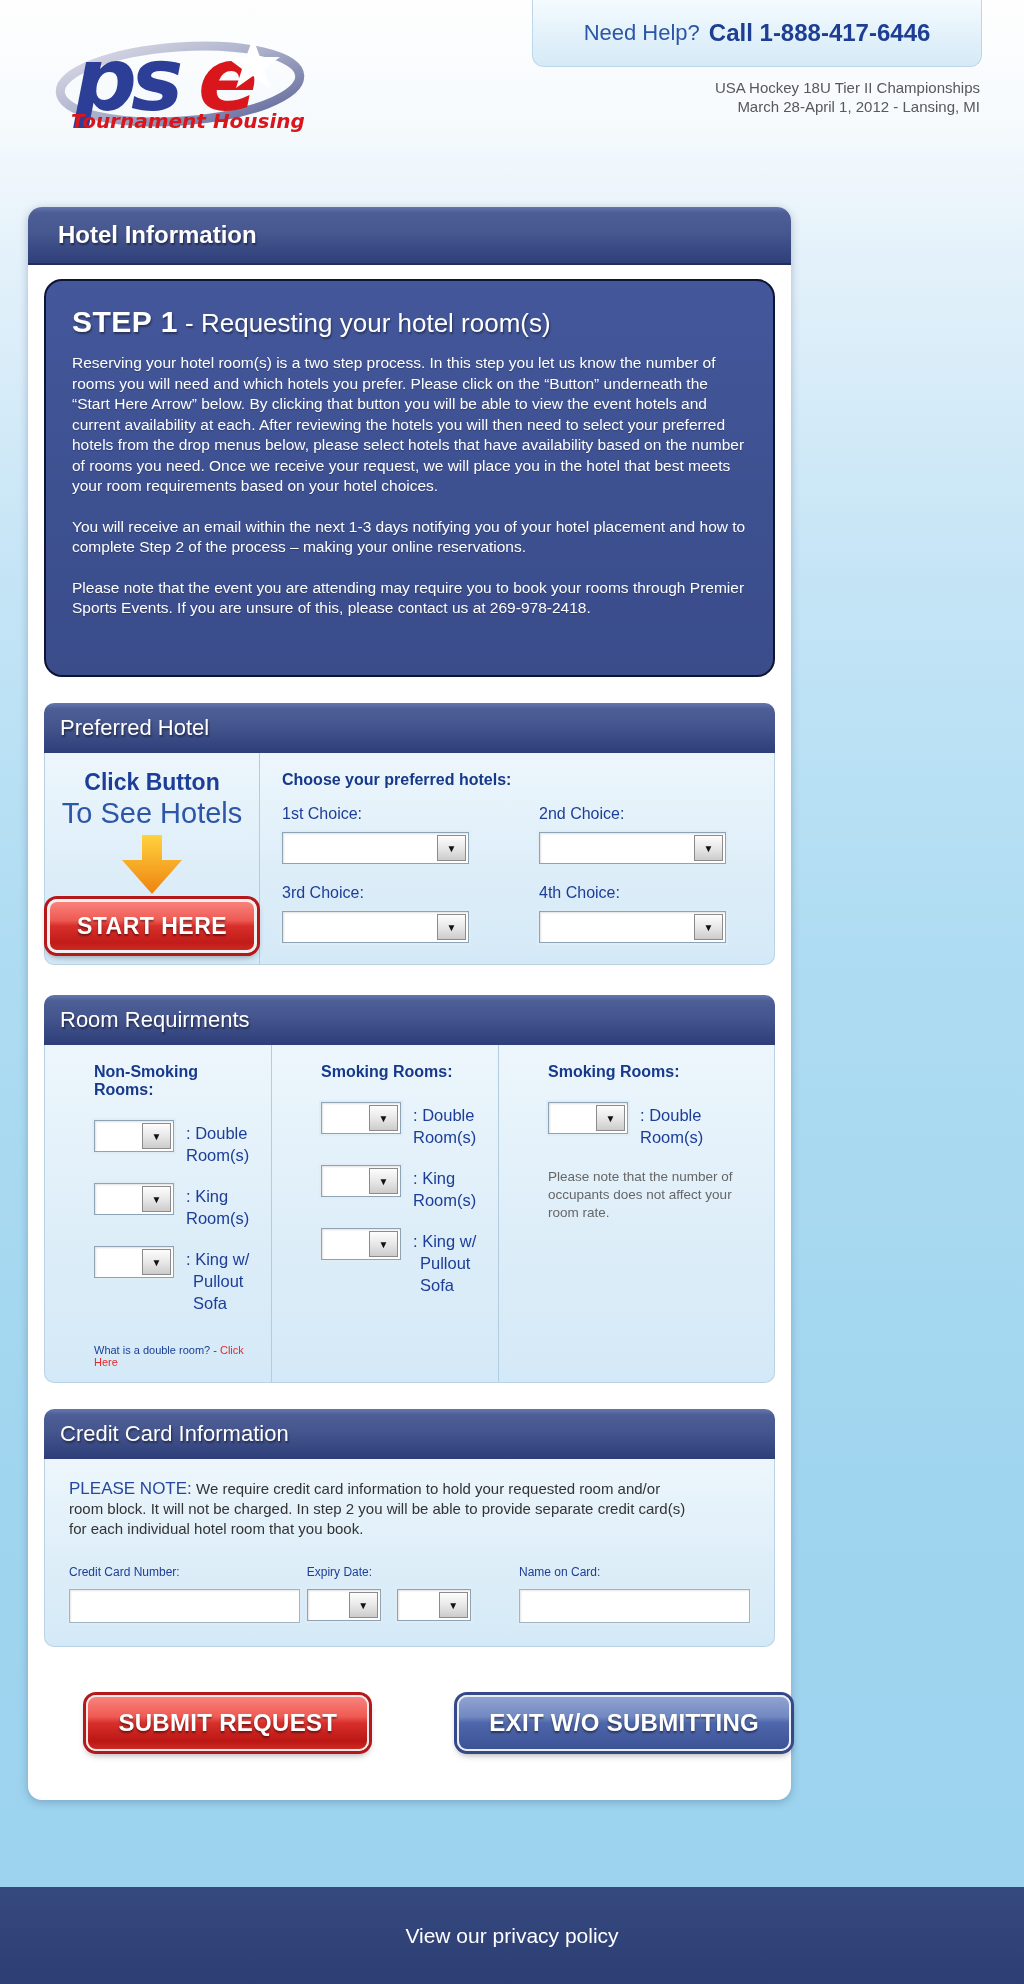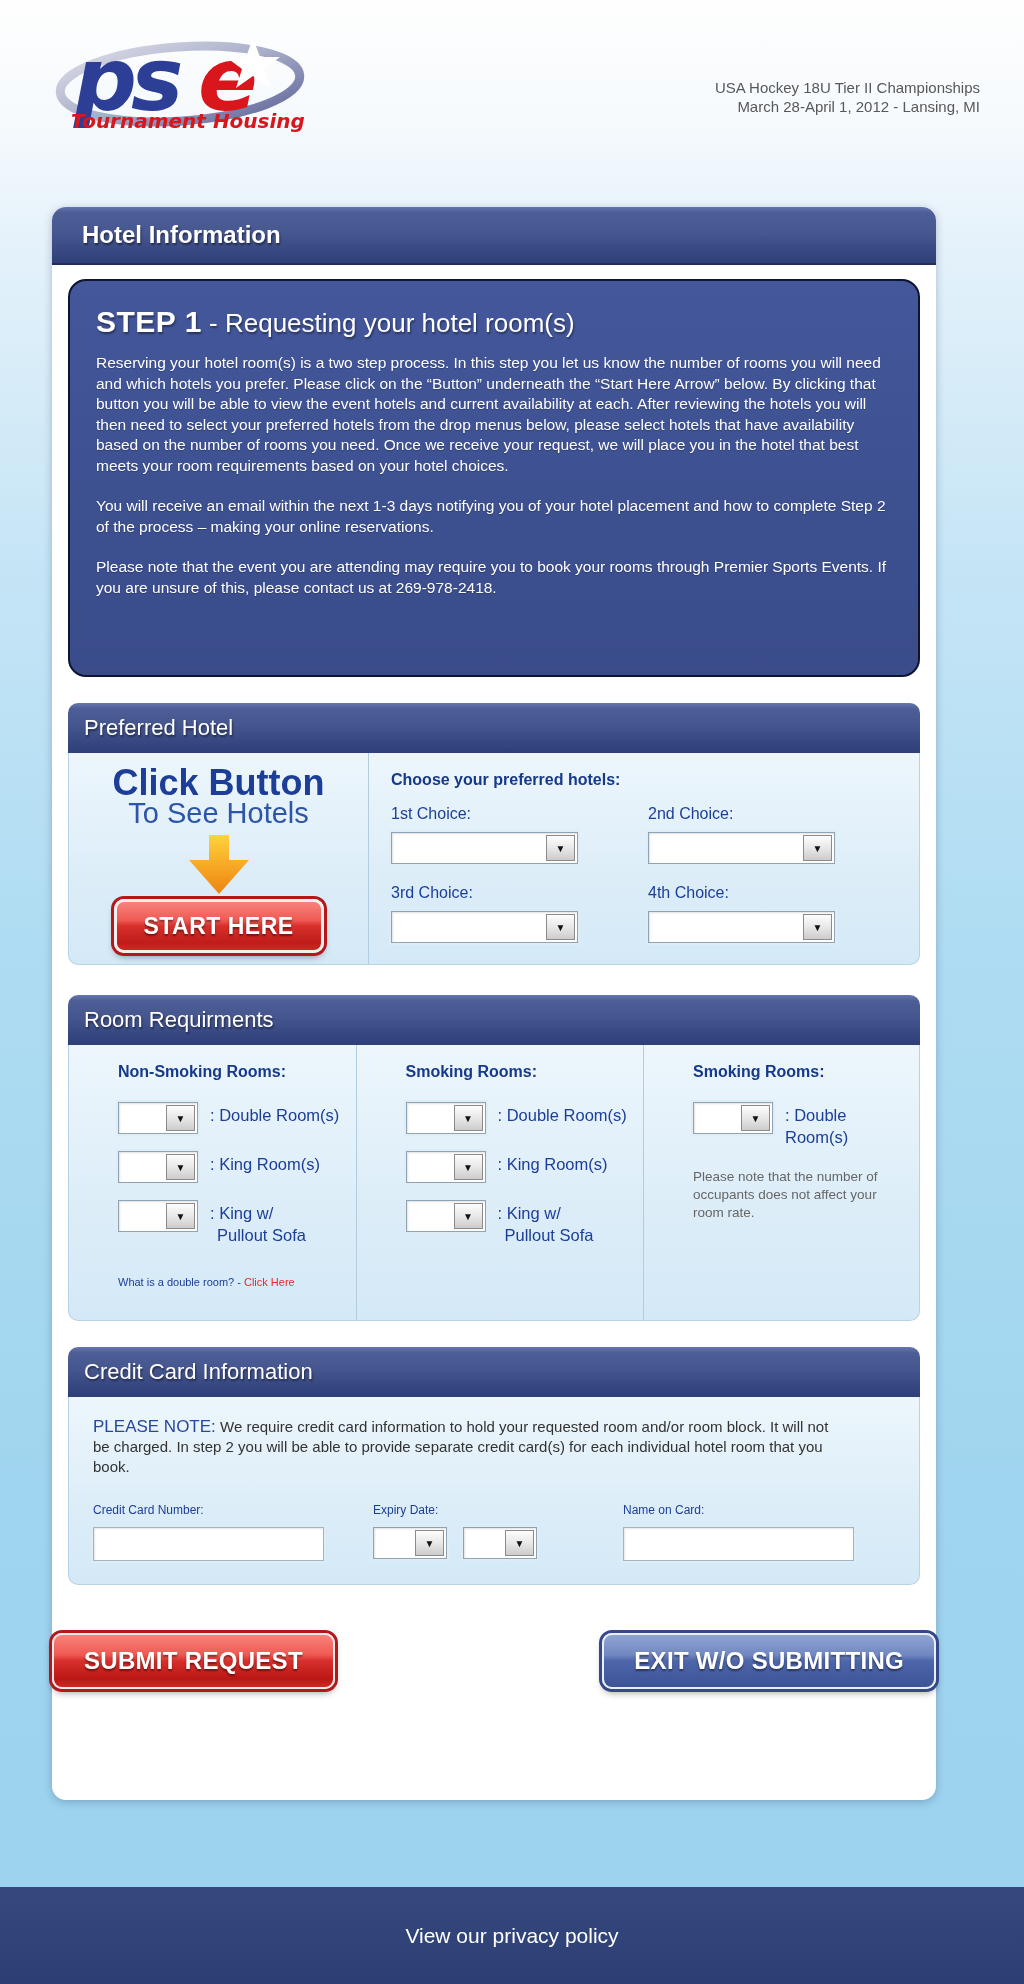--- a/index.html
+++ b/index.html
@@ -11,21 +11,21 @@
   .logo{position:absolute; left:50px; top:24px; width:260px; height:112px;}
   .help-box{position:absolute; left:532px; top:0; width:448px; height:66px;
             background:linear-gradient(180deg,#f5fbfe 0%,#e2f1fa 55%,#d5eaf7 100%);
             border:1px solid #bdd7e9; border-top:none; border-radius:0 0 12px 12px;
             display:flex; align-items:center; justify-content:center;}
   .help-prefix{color:#2b56a7; font-size:22px; margin-right:9px;}
   .help-phone{color:#1d3e92; font-size:24px; font-weight:bold;}
   .event-info{position:absolute; right:44px; top:78px; text-align:right; color:#57585a; font-size:15px; line-height:19px;}
 
   
-  .card{position:absolute; left:52px; top:207px; width:884px; height:1593px; background:#ffffff;
+  .card{position:absolute; left:28px; top:207px; width:763px; height:1593px; background:#ffffff;
         border-radius:14px; box-shadow:0 2px 8px rgba(40,60,100,0.30);}
   .card-bar{height:58px; border-radius:14px 14px 0 0; display:flex; align-items:center; padding-left:30px;
             background:linear-gradient(180deg,#6576ae 0%,#4d5d95 10%,#475790 45%,#2e3f79 100%);
             border-bottom:2px solid #232d58; box-sizing:border-box;
             color:#fff; font-size:24px; font-weight:bold; text-shadow:1px 2px 2px rgba(0,0,0,0.45);}
 
   
   .step-box{margin:14px 16px 0 16px; min-height:398px; box-sizing:border-box;
             background:linear-gradient(180deg,#44579b 0%,#3d5090 55%,#3a4c8a 100%);
             border:2px solid #0d1434; border-radius:18px; padding:24px 26px; color:#fff;}
@@ -37,21 +37,21 @@
   .section{margin:0 16px;}
   .sec-head{height:50px; border-radius:10px 10px 0 0; display:flex; align-items:center; padding-left:16px;
             background:linear-gradient(180deg,#6677af 0%,#4d5d95 12%,#45558e 45%,#2d3e78 100%);
             box-sizing:border-box; color:#fff; font-size:22px; text-shadow:1px 2px 2px rgba(0,0,0,0.45);}
   .sec-body{background:linear-gradient(180deg,#edf6fc 0%,#dcedf8 60%,#d4e9f7 100%);
             border:1px solid #b9d2e4; border-top:none; border-radius:0 0 10px 10px; box-sizing:border-box;}
 
   
   .ph-body{display:flex; height:212px;}
   .ph-left{width:300px; border-right:1px solid #b3cde0; text-align:center; padding-top:14px; box-sizing:border-box;}
-  .click1{font-size:36px; font-weight:bold; color:#1c3e98; line-height:31px;}
+  .click1{font-size:23px; font-weight:bold; color:#1c3e98; line-height:31px;}
   .click2{font-size:29px; color:#2d55a8; line-height:31px;}
   .arrow{display:block; margin:6px auto 4px auto;}
   .start-btn{display:inline-flex; align-items:center; justify-content:center; width:204px; height:48px;
              background:linear-gradient(180deg,#f8837c 0%,#ee5a53 38%,#d82f2b 50%,#c01c19 85%,#cd2a24 100%);
              border:3px solid #f3efef; border-radius:10px; box-shadow:0 0 0 3px #b5181b, 0 4px 7px rgba(0,0,0,0.35);
              color:#fff; font-size:23px; font-weight:bold; letter-spacing:0.5px; text-shadow:0 2px 2px rgba(0,0,0,0.45); cursor:pointer;}
   .ph-right{flex:1; padding:18px 20px 0 22px;}
   .choose-label{font-size:16px; font-weight:bold; color:#16398c; margin-bottom:16px;}
   .choice-grid{display:grid; grid-template-columns:215px 215px; column-gap:42px; row-gap:20px;}
   .choice-label{font-size:16px; color:#1c3e98; margin-bottom:9px;}
@@ -87,21 +87,21 @@
   .cc-note .nb{color:#27479e; font-size:17px;}
   .cc-fields{display:flex; margin-top:26px;}
   .cc-group{display:flex; flex-direction:column;}
   .cc-g1{width:280px;} .cc-g2{width:250px;} .cc-g3{flex:1;}
   .cc-label{font-size:12px; color:#1c3e98; margin-bottom:10px;}
   .cc-input{width:225px; height:30px; background:#fff; border:1px solid #9fb4c4;
             box-shadow:0 0 0 2px rgba(222,236,246,0.95), inset 1px 1px 2px rgba(0,0,0,0.10);}
   .expiry-row{display:flex; gap:16px;}
 
   
-  .btn-row{display:flex; justify-content:space-between; gap:40px; margin-top:48px;}
+  .btn-row{display:flex; justify-content:flex-end; gap:88px; margin-top:48px;}
   .btn{display:flex; align-items:center; justify-content:center; height:52px; padding:0 30px;
        border-radius:10px; color:#fff; font-size:24px; font-weight:bold; letter-spacing:0.3px;
        text-shadow:0 2px 2px rgba(0,0,0,0.45); cursor:pointer;}
   .btn-red{background:linear-gradient(180deg,#f8837c 0%,#ee5a53 38%,#d82f2b 50%,#bb1714 85%,#cd2a24 100%);
            border:2px solid #efe9e9; box-shadow:0 0 0 3px #b5181b, 0 4px 7px rgba(0,0,0,0.35);}
   .btn-blue{background:linear-gradient(180deg,#90a3d2 0%,#7188c1 38%,#4e66aa 50%,#3c5396 100%);
             border:2px solid #e9edf4; box-shadow:0 0 0 3px #35498a, 0 4px 7px rgba(0,0,0,0.35);}
 
   
   .footer{position:absolute; left:0; bottom:0; width:100%; height:97px;
@@ -124,20 +124,24 @@
         </linearGradient>
       </defs>
       <ellipse cx="130" cy="60" rx="120" ry="37" fill="none" stroke="url(#swoosh)" stroke-width="9" transform="rotate(-4 130 60)"></ellipse>
       <text x="24" y="86" font-family="'DejaVu Sans', sans-serif" font-size="88" font-weight="bold" font-style="italic" fill="#2c3e95" letter-spacing="-6">ps</text>
       <text x="148" y="86" font-family="'DejaVu Sans', sans-serif" font-size="88" font-weight="bold" font-style="italic" fill="#d8161c">e</text>
       <polygon points="203,14 210,33 230,33 214,45 220,64 203,52 186,64 192,45 176,33 196,33" fill="#ffffff"></polygon>
       <text x="138" y="104" text-anchor="middle" font-family="'DejaVu Sans', sans-serif" font-size="20" font-weight="bold" font-style="italic" fill="#d8161c">Tournament Housing</text>
     </svg>
   </div>
 
+  <div class="help-box">
+    <span class="help-prefix">Need Help?</span>
+    <span class="help-phone">Call 1-888-417-6446</span>
+  </div>
 
   <div class="event-info">
     <div>USA Hockey 18U Tier II Championships</div>
     <div>March 28-April 1, 2012 - Lansing, MI</div>
   </div>
 
   <div class="card">
 
     <div class="card-bar">
       <span>Hotel Information</span>

